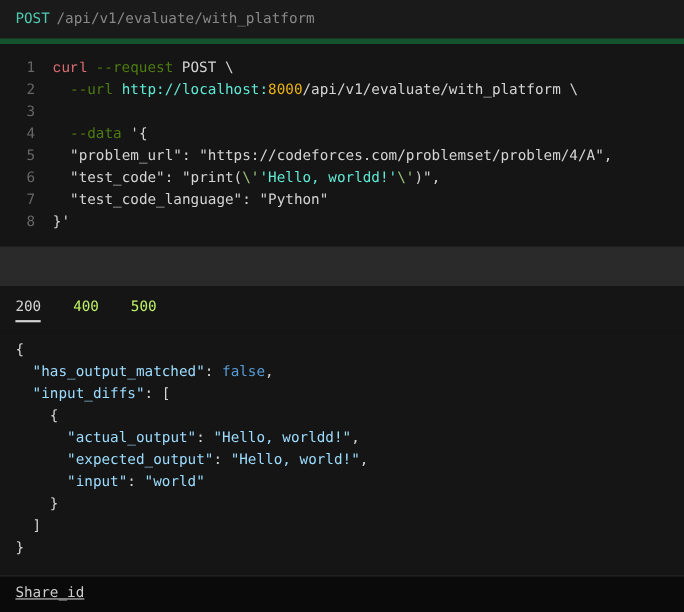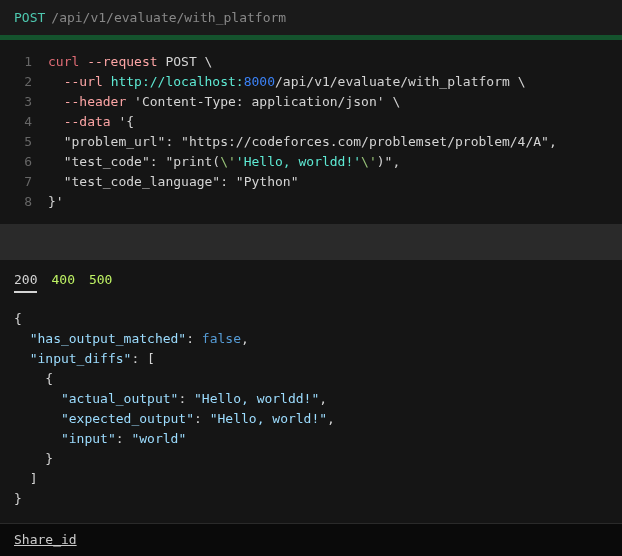--- a/index.html
+++ b/index.html
@@ -41,33 +41,33 @@
       width: 18px;
       text-align: right;
       color: #666;
       margin-right: 16px;
       user-select: none;
       flex-shrink: 0;
     }
     .line-content {
       white-space: pre;
     }
-    .tok-cmd { color: #e06c75; }
-    .tok-flag { color: #fca5a5; }
+    .tok-cmd { color: #e06c75; font-family: Liberation Mono, monospace; }
+    .tok-flag { color: #4d7c0f; }
     .tok-default { color: #d4d4d4; }
-    .tok-num { color: #3b82f6; }
+    .tok-num { color: #eab308; }
     .tok-gray { color: #5eead4; }
     .tok-green { color: #98c379; }
     .divider {
       background: #2a2a2a;
       height: 36px;
     }
     .status-tabs {
       display: flex;
-      gap: 14px;
+      gap: 29px;
       padding: 12px 14px 8px;
       background: #151515;
     }
     .status-tab {
       color: #bef264;
       cursor: pointer;
       padding-bottom: 4px;
     }
     .status-tab.active {
       color: #d4d4d4;
@@ -104,21 +104,20 @@
   <div class="code-line">
     <span class="line-num">1</span>
     <span class="line-content"><span class="tok-cmd">curl</span> <span class="tok-flag">--request</span> <span class="tok-default">POST</span><span class="tok-default"> \</span></span>
   </div>
   <div class="code-line">
     <span class="line-num">2</span>
     <span class="line-content">  <span class="tok-flag">--url</span> <span class="tok-gray">http://localhost:</span><span class="tok-num">8000</span><span class="tok-default">/api/v1/evaluate/with_platform</span><span class="tok-default"> \</span></span>
   </div>
   <div class="code-line">
     <span class="line-num">3</span>
-    <span class="line-content">  <span class="tok-flag">--header</span> <span class="tok-default">'Content-Type: application/json'</span><span class="tok-default"> \</span></span>
   </div>
   <div class="code-line">
     <span class="line-num">4</span>
     <span class="line-content">  <span class="tok-flag">--data</span> <span class="tok-default">'{</span></span>
   </div>
   <div class="code-line">
     <span class="line-num">5</span>
     <span class="line-content">  <span class="tok-default">"problem_url"</span><span class="tok-default">: </span><span class="tok-default">"https://codeforces.com/problemset/problem/4/A"</span><span class="tok-default">,</span></span>
   </div>
   <div class="code-line">

